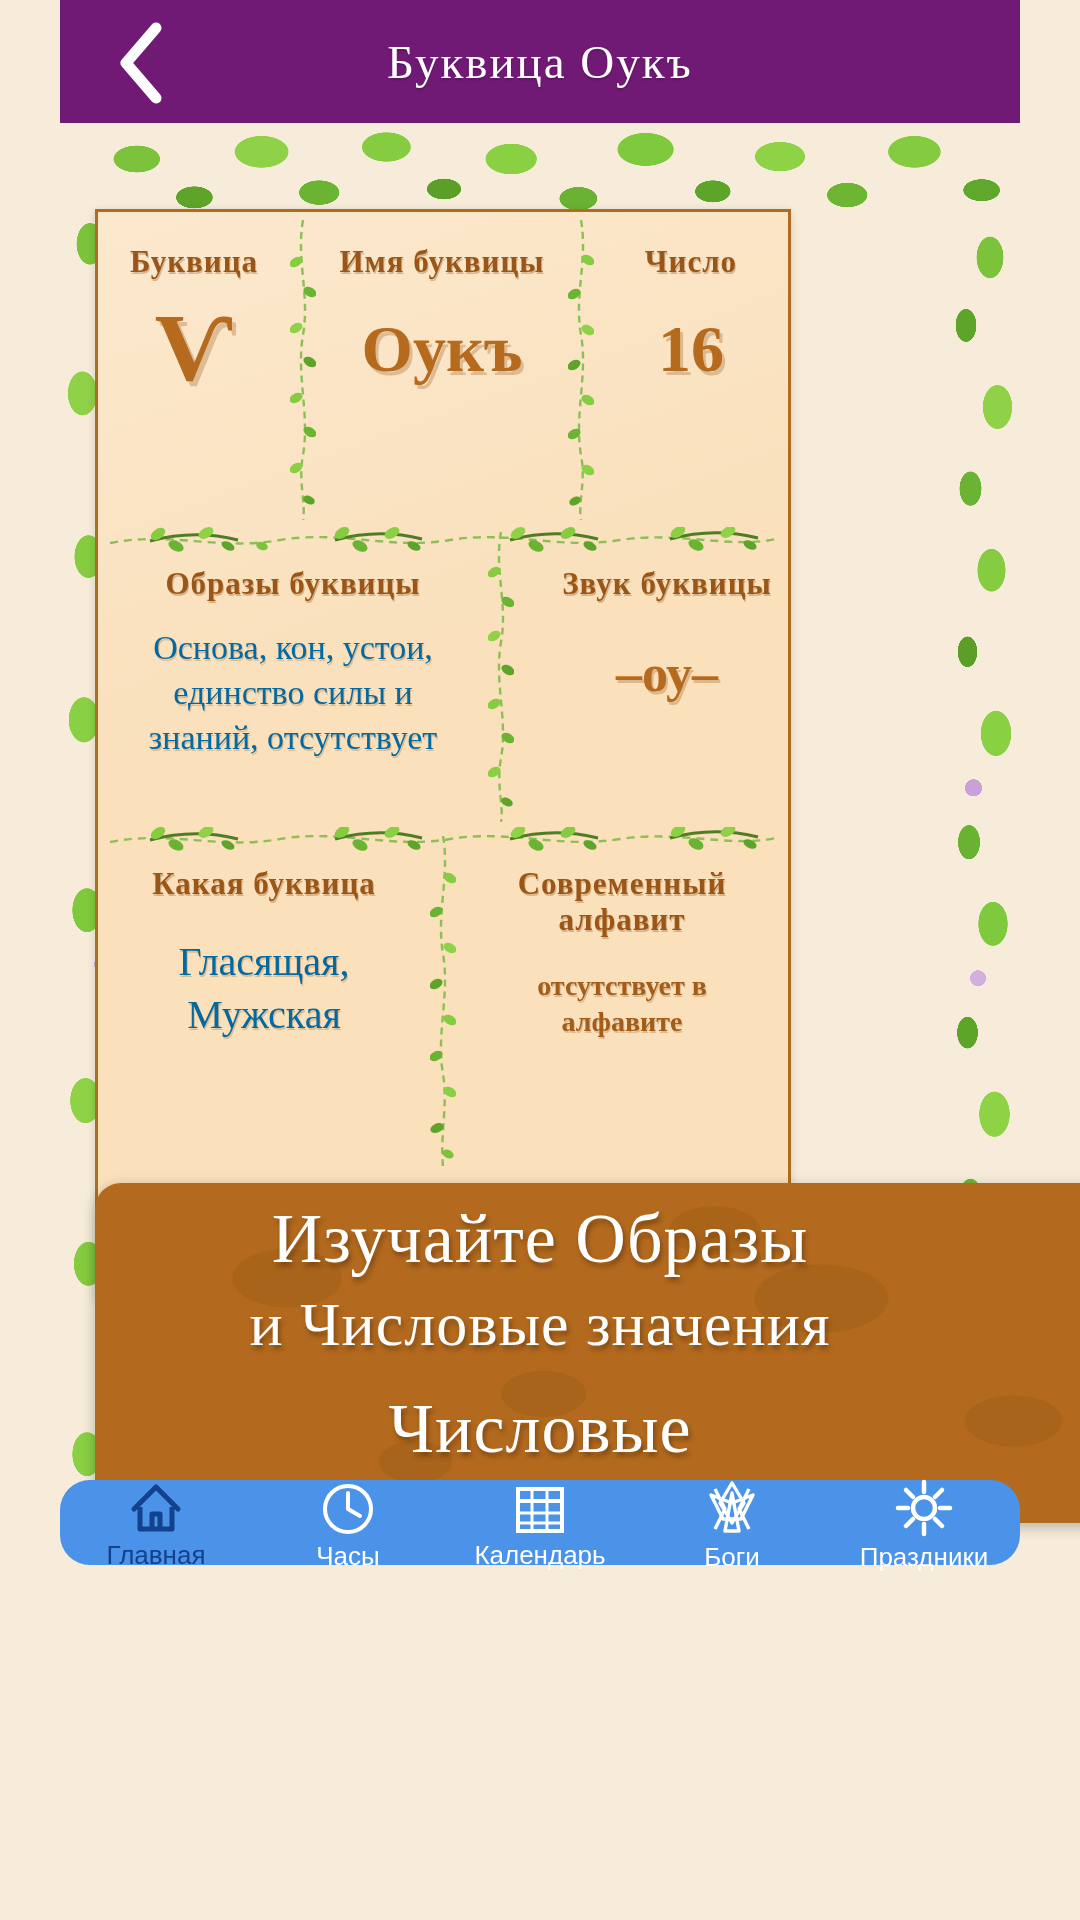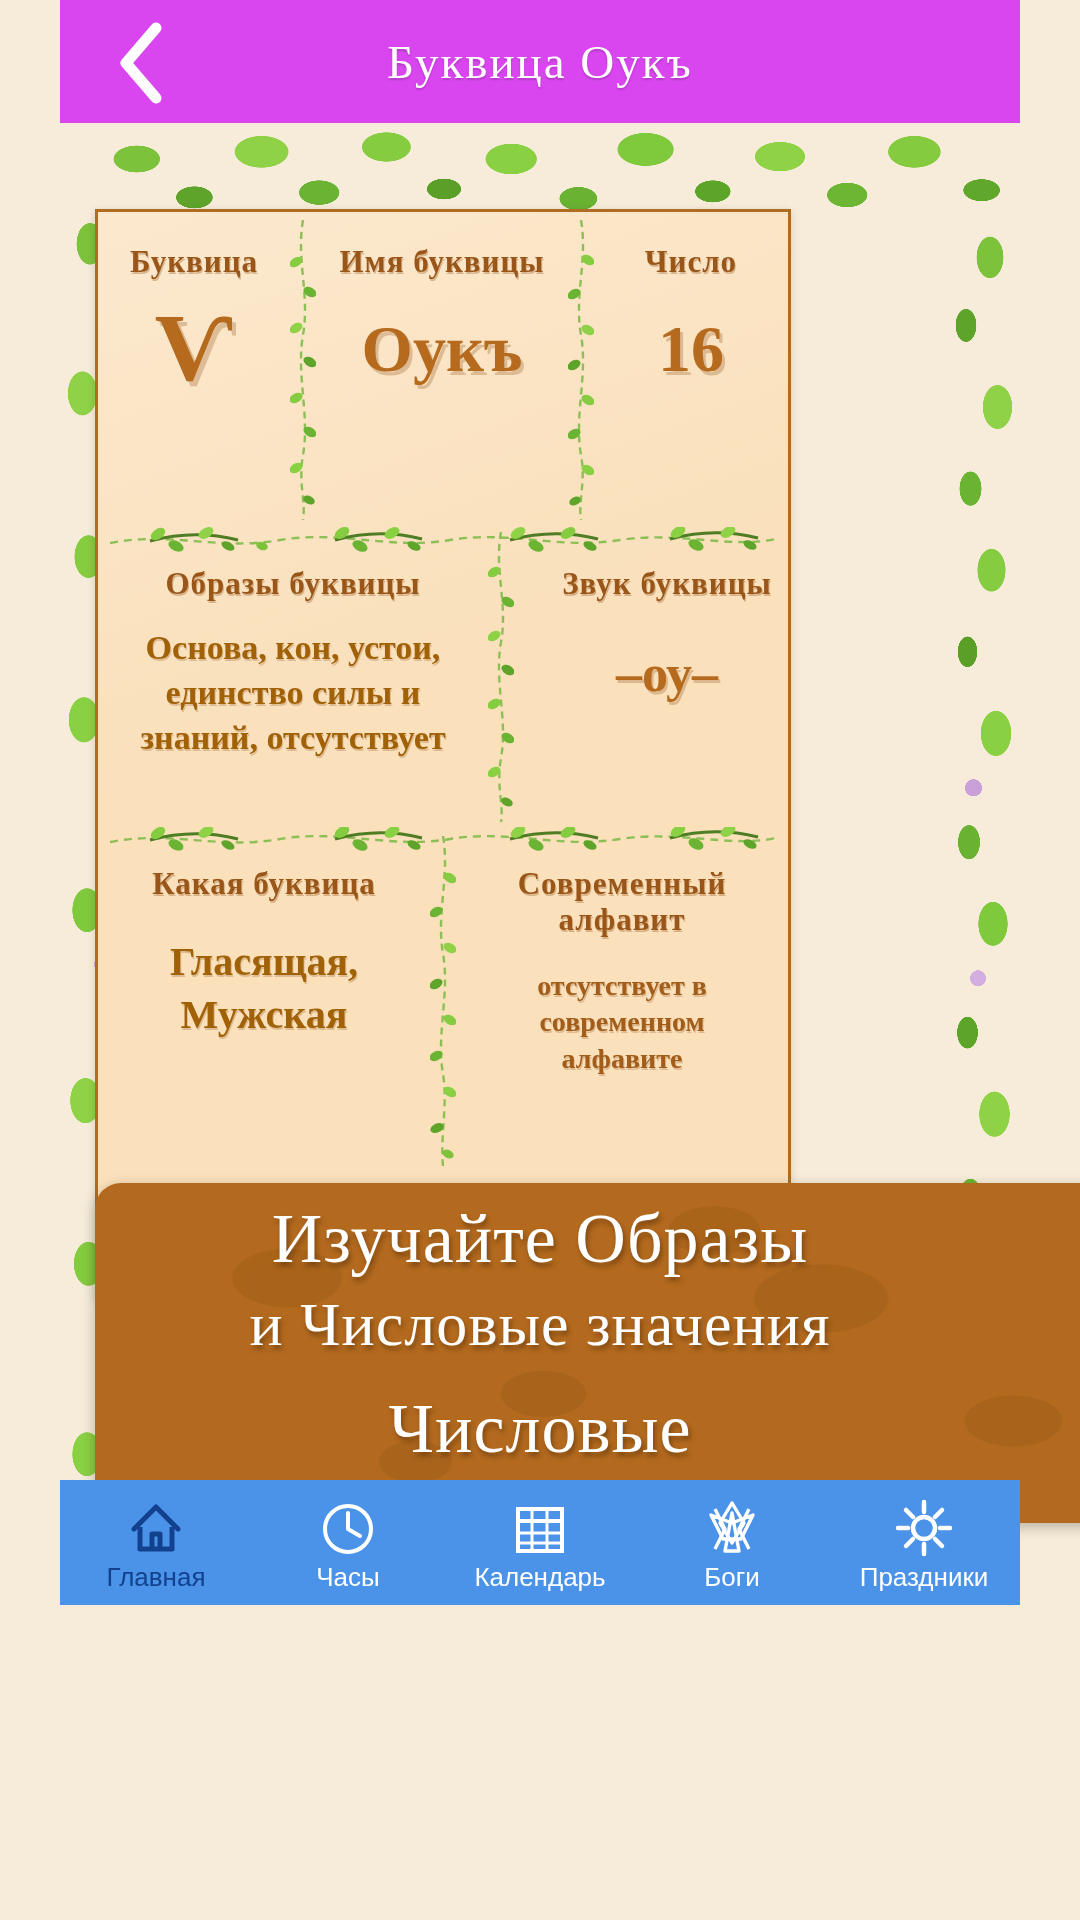--- a/index.html
+++ b/index.html
@@ -11,21 +11,21 @@
     position:relative;
   }
 
   
   .appbar{
     position:absolute;left:0;top:0;width:1080px;height:123px;
     background:#f7ecd9;
   }
   .appbar-inner{
     position:absolute;left:60px;top:0;width:960px;height:147px;
-    background:#d946ef;
+    background:#701a75;
   }
   .back-btn{
     position:absolute;left:35px;top:20px;width:90px;height:86px;
     display:flex;align-items:center;justify-content:center;cursor:pointer;
   }
   .back-btn svg{display:block;}
   .appbar-title{
     position:absolute;left:0;top:0;width:960px;height:123px;
     display:flex;align-items:center;justify-content:center;
     color:#ffffff;font-size:47px;letter-spacing:2px;
@@ -139,21 +139,21 @@
     font-family:"Liberation Serif",serif;
     text-shadow:3px 4px 0 rgba(150,90,35,.30);
     line-height:1.05;
   }
   .val-glyph{
     color:#b56a1d;font-size:96px;font-weight:700;
     font-family:"Liberation Serif",serif;line-height:.95;
     text-shadow:4px 5px 0 rgba(150,90,35,.30);
   }
   .val-mid{
-    color:#a16207;font-size:34px;font-weight:700;line-height:1.32;
+    color:#0369a1;font-size:34px;font-weight:400;line-height:1.32;
     font-family:"Liberation Serif",serif;
     text-shadow:1px 2px 0 rgba(150,90,35,.28);
   }
   .val-sm{
     color:#a35d1a;font-size:28px;font-weight:700;line-height:1.30;
     font-family:"Liberation Serif",serif;
     text-shadow:1px 2px 0 rgba(150,90,35,.28);
   }
   .val-sound{
     color:#b56a1d;font-size:52px;font-weight:700;
@@ -202,22 +202,22 @@
   .promo-line{
     position:absolute;left:0;width:890px;text-align:center;
     color:#ffffff;font-weight:400;
     font-family:"Liberation Serif",serif;
     text-shadow:2px 4px 5px rgba(60,28,5,.45);
     letter-spacing:1px;
   }
 
   
   .tabbar{
-    position:absolute;left:60px;top:1357px;width:960px;height:125px;
-    background:#4a93e8;display:flex;
+    position:absolute;left:60px;top:1357px;width:960px;height:85px;
+    background:#4a93e8;display:flex;border-radius:30px;
   }
   .tab{
     flex:1;display:flex;flex-direction:column;align-items:center;
     justify-content:center;gap:5px;cursor:pointer;padding-top:6px;
   }
   .tab .ticon{height:58px;display:flex;align-items:center;justify-content:center;}
   .tab .tlabel{
     font-size:26px;color:#ffffff;
     font-family:"Liberation Sans",sans-serif;
   }
@@ -403,21 +403,20 @@
           <div>Гласящая,</div>
           <div>Мужская</div>
         </div>
       </div>
 
       <div class="cell" style="left:358px;top:22px;width:332px;">
         <div class="cap">Современный</div>
         <div class="cap">алфавит</div>
         <div class="val-sm" style="margin-top:30px;">
           <div>отсутствует в</div>
-          <div>современном</div>
           <div>алфавите</div>
         </div>
       </div>
     </div>
 
     <div class="navbtns">
       <div class="navbtn prev">
         <span class="chev">
           <svg width="26" height="42" viewBox="0 0 26 42">
             <path d="M21 4 L6 21 L21 38" fill="none" stroke="#a25c18" stroke-width="6" stroke-linecap="round" stroke-linejoin="round"></path>

